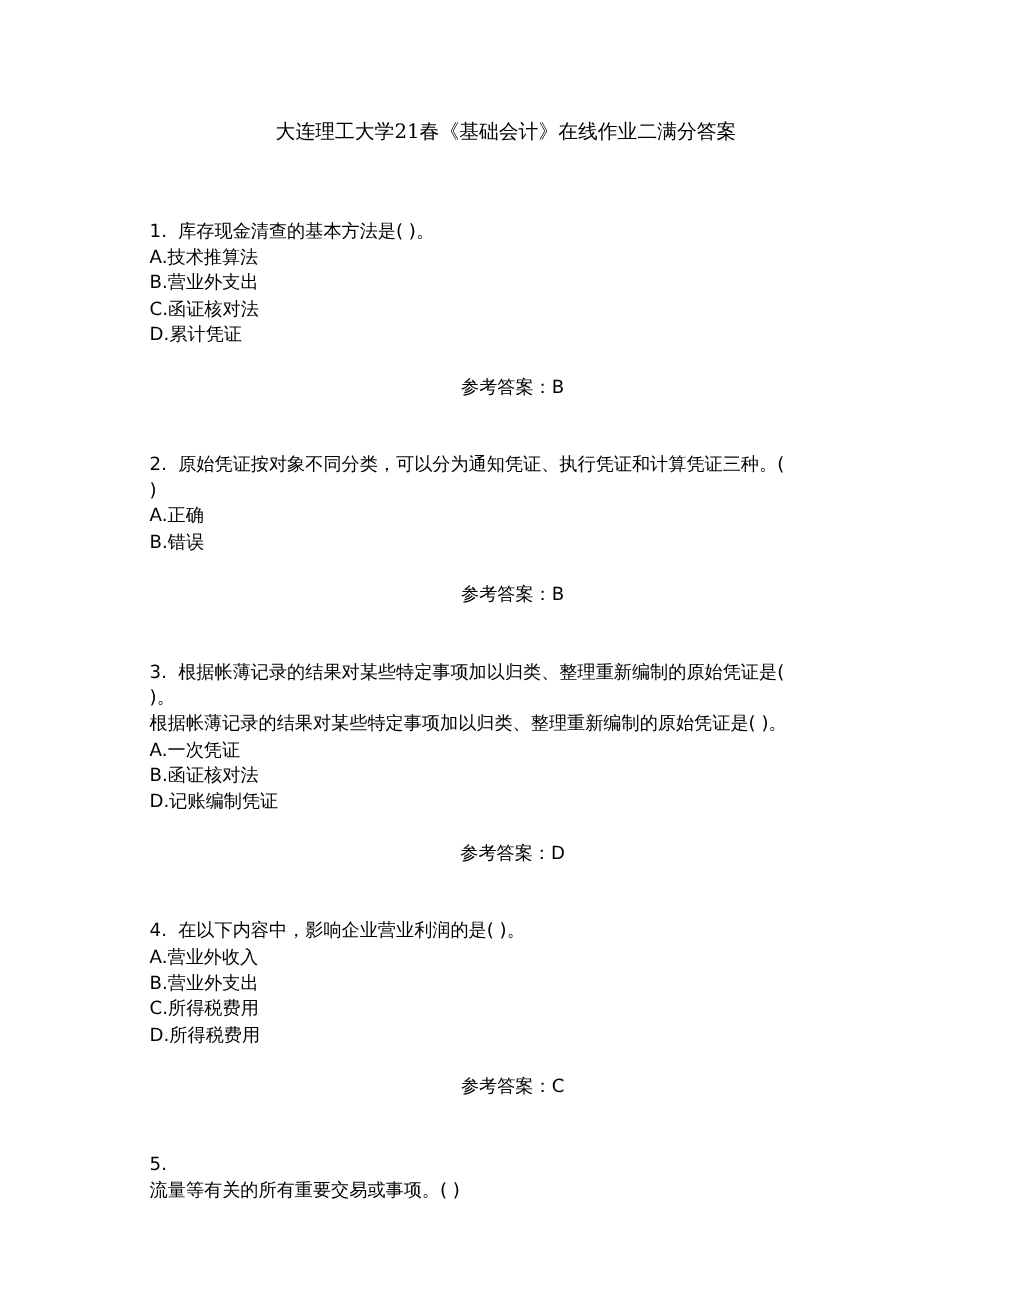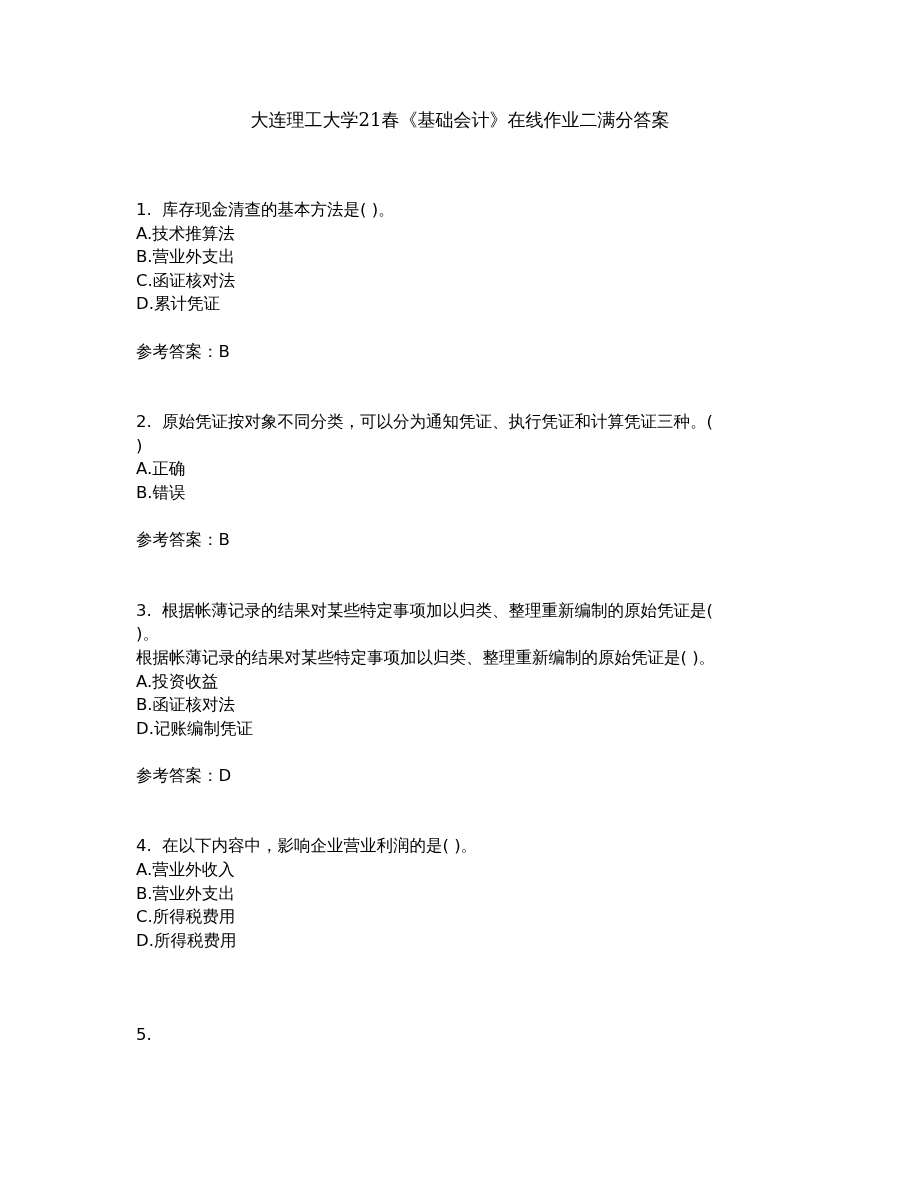--- a/index.html
+++ b/index.html
@@ -52,20 +52,21 @@
     .q-stem .num {
       display: inline-block;
       width: 26px;
     }
     .blank-line {
       height: 23.6px;
     }
     .answer {
       display: block;
       white-space: nowrap;
+      text-align: center;
     }
     .gap-after-answer {
       height: 47px;
     }
     .option {
       display: block;
       white-space: nowrap;
     }
   </style>
 </head>
@@ -94,36 +95,38 @@
       <span class="option"><span>B.</span><span>错误</span></span>
       <div class="blank-line"></div>
       <span class="answer"><span>参考答案：</span><span>B</span></span>
       <div class="gap-after-answer"></div>
     </div>
 
     <div class="q-block">
       <span class="line q-stem"><span class="num">3.</span><span>根据帐薄记录的结果对某些特定事项加以归类、整理重新编制的原始凭证是(</span></span>
       <span class="line">)。</span>
       <span class="line">根据帐薄记录的结果对某些特定事项加以归类、整理重新编制的原始凭证是(   )。</span>
-      <span class="option"><span>A.</span><span>投资收益</span></span>
+      <span class="option"><span>A.</span><span>一次凭证</span></span>
       <span class="option"><span>B.</span><span>函证核对法</span></span>
       <span class="option"><span>D.</span><span>记账编制凭证</span></span>
       <div class="blank-line"></div>
       <span class="answer"><span>参考答案：</span><span>D</span></span>
       <div class="gap-after-answer"></div>
     </div>
 
     <div class="q-block">
       <span class="line q-stem"><span class="num">4.</span><span>在以下内容中，影响企业营业利润的是(   )。</span></span>
       <span class="option"><span>A.</span><span>营业外收入</span></span>
       <span class="option"><span>B.</span><span>营业外支出</span></span>
       <span class="option"><span>C.</span><span>所得税费用</span></span>
       <span class="option"><span>D.</span><span>所得税费用</span></span>
       <div class="blank-line"></div>
+      <span class="answer"><span>参考答案：</span><span>C</span></span>
       <div class="gap-after-answer"></div>
     </div>
 
     <div class="q-block">
       <span class="line">5.</span>
+      <span class="line">流量等有关的所有重要交易或事项。(   )</span>
     </div>
 
   </div>
 </div>
 
 </body></html>

